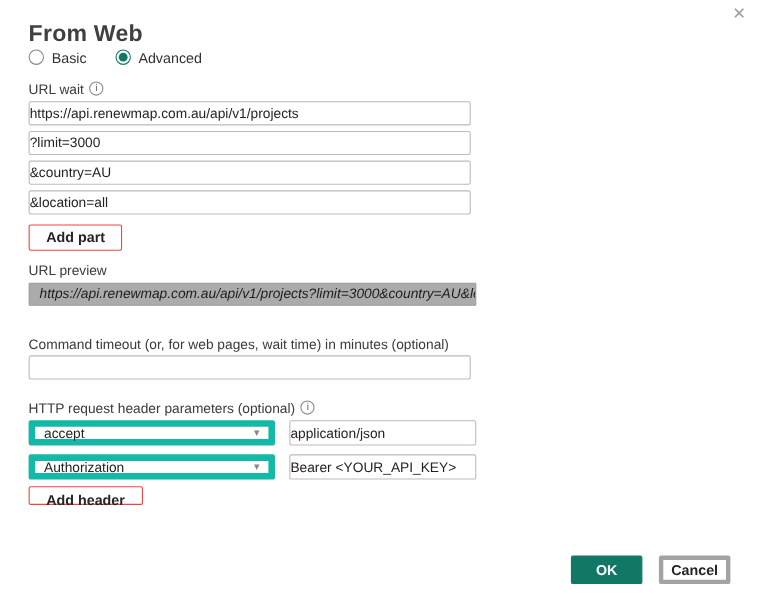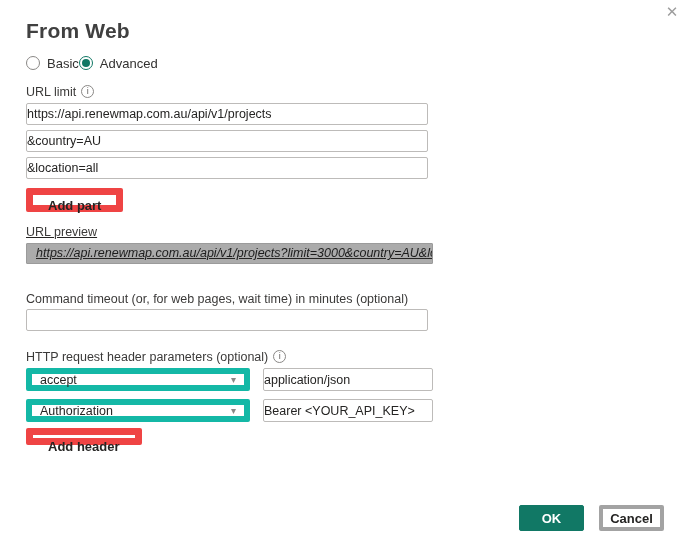--- a/index.html
+++ b/index.html
@@ -15,21 +15,21 @@
 
   .close-btn {
     position: absolute; top: 2px; right: 8px;
     font-size: 15px; color: #9d9d9d; cursor: pointer;
     width: 20px; height: 20px; text-align: center; line-height: 20px;
     font-family: "DejaVu Sans", sans-serif;
   }
 
   .title { font-size: 21px; font-weight: 700; color: #404040; letter-spacing: 0.2px; }
 
-  .radio-row { display: flex; align-items: center; margin-top: 12px; height: 16px; }
+  .radio-row { display: flex; align-items: center; gap: 26px; margin-top: 1px; height: 16px; }
   .radio-opt { display: flex; align-items: center; gap: 7px; cursor: pointer; }
   .radio-circle {
     width: 14px; height: 14px; border-radius: 50%;
     border: 1px solid #8a8886; background: #fff; position: relative; flex: 0 0 auto;
   }
   .radio-circle.selected { border: 1px solid #117865; }
   .radio-circle.selected::after {
     content: ""; position: absolute; left: 2px; top: 2px;
     width: 8px; height: 8px; border-radius: 50%; background: #117865;
   }
@@ -48,28 +48,28 @@
   .sect-url-parts { margin-top: 13px; }
   .text-input {
     display: block; width: 402px; height: 22px;
     border: 1px solid #bdbbb9; border-radius: 2px;
     padding: 0 0; font-size: 12.5px; color: #252423;
     font-family: "Liberation Sans", "DejaVu Sans", sans-serif;
     margin-bottom: 5px; outline: none; background: #fff;
   }
 
   .btn-secondary {
-    display: inline-block; background: #fff; border: 7px solid #ef4444; border-radius: 2px;
+    display: inline-block; background: #fff; border: 1px solid #ef4444; border-radius: 2px;
     font-size: 13px; font-weight: 700; color: #252423;
     padding: 0 15px; height: 24px; line-height: 22px; cursor: pointer;
     font-family: "Liberation Sans", "DejaVu Sans", sans-serif;
   }
   .add-part-btn { margin-top: 4px; }
 
-  .sect-preview { margin-top: 10px; text-decoration: underline; }
+  .sect-preview { margin-top: 10px; }
   .preview-bar {
     width: 407px; height: 21px; background: #ababab; border: 1px solid #9b9b9b; border-radius: 1px;
     padding: 0 9px; font-size: 12.5px; font-style: italic; color: #1d1d1d;
     line-height: 19px; white-space: nowrap; overflow: hidden;
   }
 
   .sect-timeout { margin-top: 27px; }
   .sect-timeout .field-label { margin-bottom: 3px; }
   .timeout-input { width: 402px; }
 
@@ -113,24 +113,25 @@
       <span class="radio-label">Basic</span>
     </div>
     <div class="radio-opt">
       <span class="radio-circle selected"></span>
       <span class="radio-label">Advanced</span>
     </div>
   </div>
 
   <div class="sect-url-parts">
     <div class="field-label">
-      <span>URL limit</span>
+      <span>URL wait</span>
       <span class="info-icon">i</span>
     </div>
     <input class="text-input" type="text" value="https://api.renewmap.com.au/api/v1/projects" style="">
+    <input class="text-input" type="text" value="?limit=3000" style="">
     <input class="text-input" type="text" value="&amp;country=AU" style="">
     <input class="text-input" type="text" value="&amp;location=all" style="">
     <button class="btn-secondary add-part-btn">Add part</button>
   </div>
 
   <div class="sect-preview">
     <div class="field-label">
       <span>URL preview</span>
     </div>
     <div class="preview-bar">https://api.renewmap.com.au/api/v1/projects?limit=3000&amp;country=AU&amp;location=all</div>

